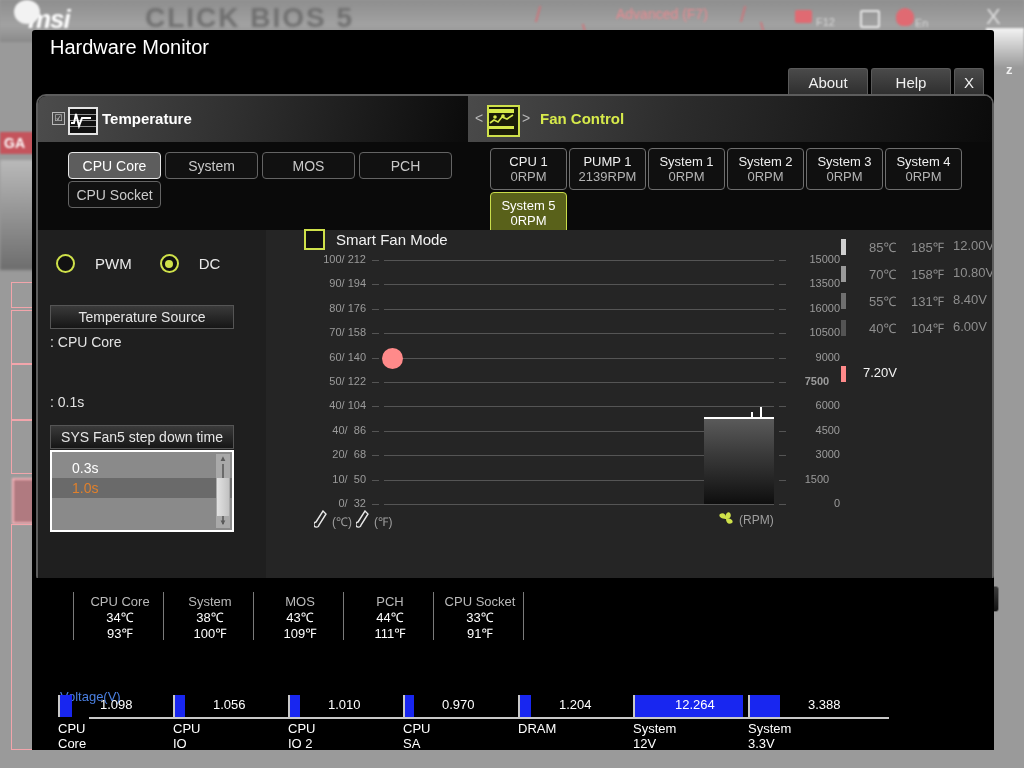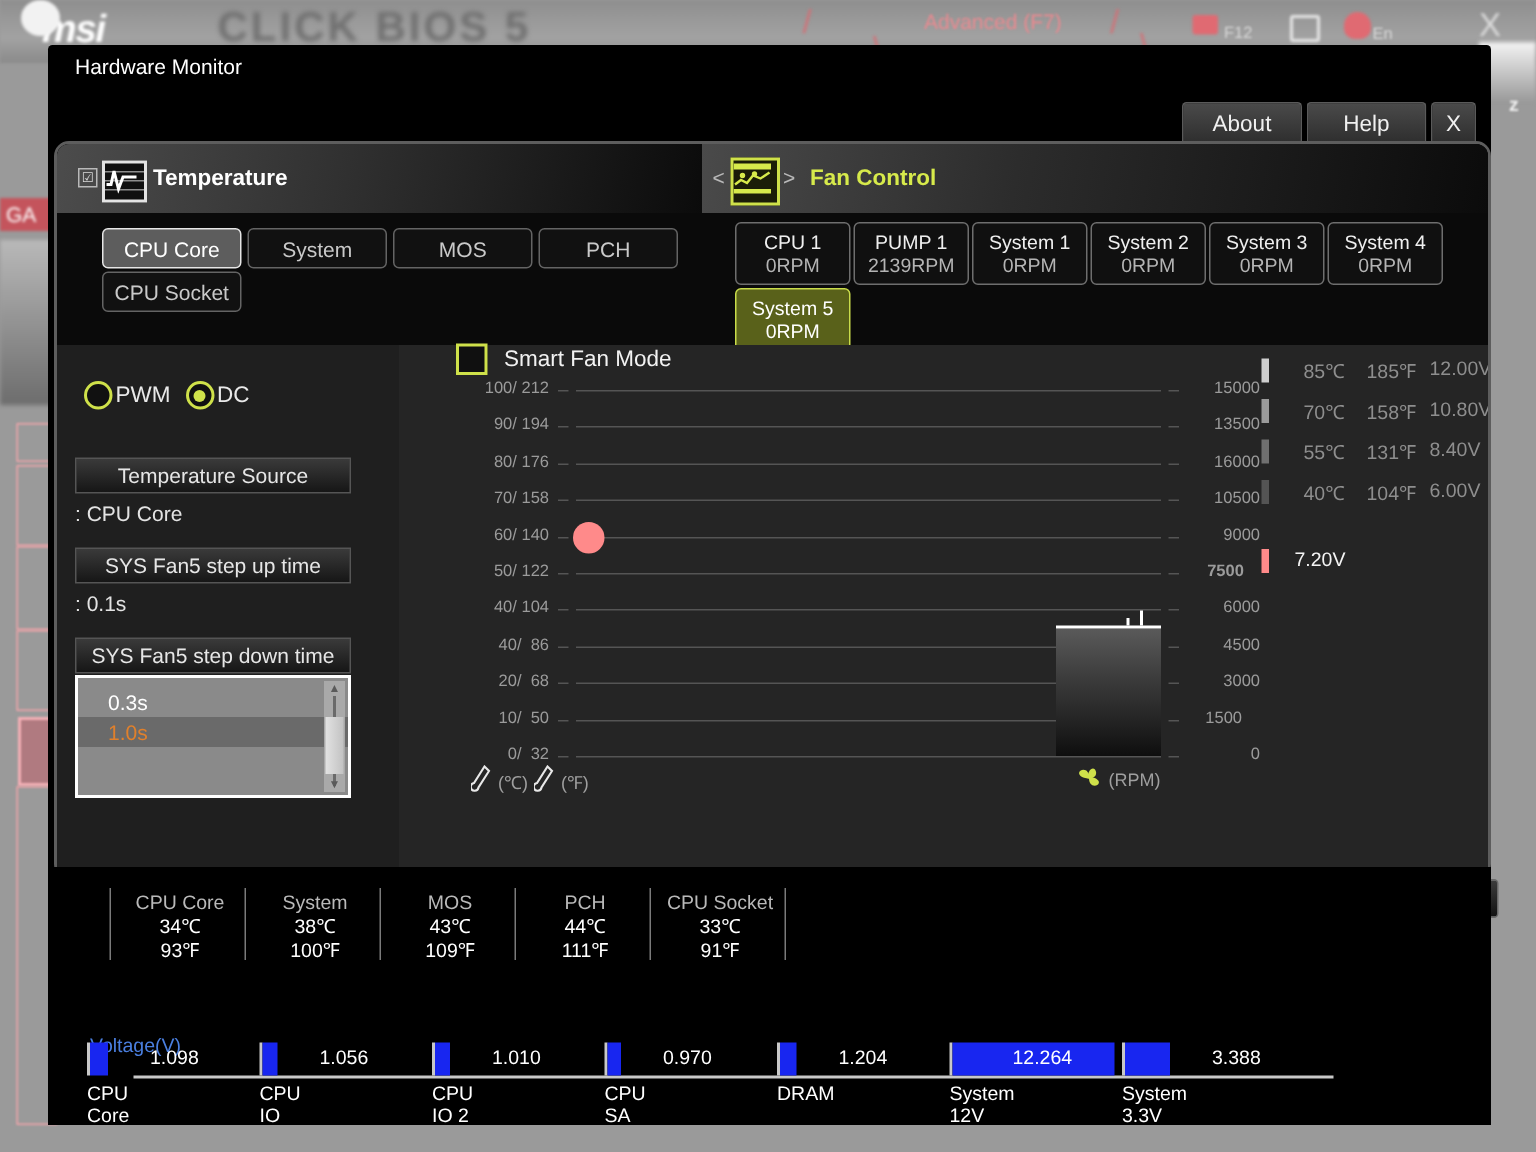--- a/index.html
+++ b/index.html
@@ -22,34 +22,34 @@
   #backdrop .bd-slash{position:absolute;color:#d07278;font-size:22px;filter:blur(0.9px);}
   #backdrop .bd-ic{position:absolute;top:10px;filter:blur(0.9px);}
   #backdrop .bd-sq{width:17px;height:13px;background:#e06a72;border-radius:2px;}
   #backdrop .bd-sq2{width:16px;height:14px;border:2px solid #e7e7e7;border-radius:2px;}
   #backdrop .bd-lbl{position:absolute;font-size:11px;color:#d8d8d8;filter:blur(0.8px);}
   #backdrop .bd-x{position:absolute;left:986px;top:4px;font-size:22px;color:#dcdcdc;filter:blur(1px);}
   #backdrop .bd-z{position:absolute;left:1006px;top:62px;font-size:13px;color:#f0f0f0;
      font-weight:bold;filter:blur(0.7px);}
   #backdrop .bd-ga{position:absolute;left:0px;top:132px;width:38px;height:22px;background:#c4545c;
      filter:blur(0.9px);}
-  #backdrop .bd-ga span{color:#fff;font-size:14px;font-weight:normal;margin-left:4px;line-height:22px;}
+  #backdrop .bd-ga span{color:#fff;font-size:14px;font-weight:bold;margin-left:4px;line-height:22px;}
   #backdrop .bd-circle{position:absolute;left:14px;top:0px;width:26px;height:24px;background:#f2f2f2;
      border-radius:50%;filter:blur(1.1px);}
   #backdrop .bd-grad{position:absolute;left:0;top:160px;width:36px;height:110px;
      background:linear-gradient(180deg,#b9b9b9,#6d6d6d);filter:blur(1.4px);}
   #backdrop .bd-rbox{position:absolute;border:1px solid #f2a5ab;filter:blur(0.6px);}
   #backdrop .bd-rfill{position:absolute;border:2px solid #f3b0b6;background:#b07a80;filter:blur(0.8px);}
   #backdrop .bd-gradr{position:absolute;left:986px;top:28px;width:38px;height:40px;
      background:linear-gradient(180deg,#f4f4f4,#9a9a9a);filter:blur(1.3px);}
 
   
   #dialog{position:absolute;left:32px;top:30px;width:962px;height:592px;
      background:#000;border-radius:3px;}
-  .dlg-title{position:absolute;left:18px;top:6px;font-size:14px;color:#ffffff;}
+  .dlg-title{position:absolute;left:18px;top:6px;font-size:20px;color:#ffffff;}
 
   .winbtns{position:absolute;right:10px;top:38px;display:flex;gap:3px;}
   .winbtn{height:26px;display:flex;align-items:center;justify-content:center;
      font-size:15px;color:#f0f0f0;
      background:linear-gradient(180deg,#4a4a4a,#2e2e2e);
      border:1px solid #5a5a5a;border-bottom:none;border-radius:3px 3px 0 0;}
   .winbtn.about{width:78px;} .winbtn.help{width:78px;} .winbtn.close{width:28px;}
 
   
   #panel{position:absolute;left:4px;top:64px;width:954px;height:488px;
@@ -85,21 +85,21 @@
      background:#101010;display:flex;flex-direction:column;align-items:center;justify-content:center;}
   .fbtn .fn{font-size:13px;color:#efefef;line-height:15px;}
   .fbtn .fr{font-size:13px;color:#b4b4b4;line-height:16px;}
   .fbtn.sel{background:#59611a;border-color:#c9dc4a;}
   .fbtn.sel .fn,.fbtn.sel .fr{color:#ffffff;}
 
   
   .content{position:absolute;left:0;top:134px;width:954px;height:354px;background:#252525;}
   .leftcol{position:absolute;left:0;top:0;width:228px;height:354px;background:#1f1f1f;}
 
-  .radio-row{position:absolute;left:18px;top:24px;display:flex;align-items:center;gap:2px;}
+  .radio-row{position:absolute;left:18px;top:24px;display:flex;align-items:center;gap:20px;}
   .rad{width:15px;height:15px;border-radius:50%;border:2px solid #cfe14a;background:#111;
        display:flex;align-items:center;justify-content:center;}
   .rad .dot{width:8px;height:8px;border-radius:50%;background:#cfe14a;}
   .radlbl{font-size:15px;color:#e9e9e9;}
 
   .grpbtn{position:absolute;left:12px;height:22px;width:182px;border:1px solid #555;
      background:linear-gradient(180deg,#3a3a3a,#161616);
      display:flex;align-items:center;justify-content:center;font-size:14px;color:#e6e6e6;}
   .grpval{position:absolute;left:12px;font-size:14px;color:#e3e3e3;}
 
@@ -279,21 +279,20 @@
           <div class="radlbl">PWM</div>
           <div class="rad" style="margin-left:8px;">
               <div class="dot"></div>
             </div>
           <div class="radlbl">DC</div>
         </div>
 
         <div class="grpbtn" style="top:75px;">Temperature Source</div>
         <div class="grpval" style="top:104px;">: CPU Core</div>
 
-        <div class="grpbtn" style="top:135px;">SYS Fan5 step up time</div>
         <div class="grpval" style="top:164px;">: 0.1s</div>
 
         <div class="grpbtn" style="top:195px;">SYS Fan5 step down time</div>
 
         <div class="dropdown" style="top:220px;">
           <div class="dd-item" style="margin-top:6px;">0.3s</div>
           <div class="dd-item sel">1.0s</div>
           <div class="dd-sb">
             <div class="ar" style="top:0px;">▲</div>
             <div class="track"></div>
@@ -352,21 +351,21 @@
             <div class="y2lbl" style="top: 164px; left: 410px; width: 46px; text-align: right;">4500</div>
             <div class="gl" style="top: 195px;"></div>
             <div class="tick" style="left: -12px; top: 195px;"></div>
             <div class="ylbl" style="top: 188px; right: 408px;">20/  68</div>
             <div class="tick" style="left: 395px; top: 195px;"></div>
             <div class="y2lbl" style="top: 188px; left: 410px; width: 46px; text-align: right;">3000</div>
             <div class="gl" style="top: 220px;"></div>
             <div class="tick" style="left: -12px; top: 220px;"></div>
             <div class="ylbl" style="top: 213px; right: 408px;">10/  50</div>
             <div class="tick" style="left: 395px; top: 220px;"></div>
-            <div class="y2lbl" style="top: 213px; left: 398px; width: 46px; text-align: right;">1500</div>
+            <div class="y2lbl" style="top: 213px; left: 410px; width: 46px; text-align: center;">1500</div>
             <div class="gl" style="top: 244px;"></div>
             <div class="tick" style="left: -12px; top: 244px;"></div>
             <div class="ylbl" style="top: 237px; right: 408px;">0/  32</div>
             <div class="tick" style="left: 395px; top: 244px;"></div>
             <div class="y2lbl" style="top: 237px; left: 410px; width: 46px; text-align: right;">0</div>
             <div class="curvefill" style="left: 319.8px; top: 159.413px; width: 70.2px; height: 84.5867px;"></div>
             <div class="curveline" style="left: 319.8px; top: 157.413px; width: 70.2px; background: rgb(255, 255, 255);"></div>
             <div class="handle" style="left: 366.6px; top: 152.413px; height: 5px;"></div>
             <div class="handle" style="left: 376.35px; top: 147.413px; height: 10px;"></div>
             <div class="dot" style="background: rgb(255, 138, 138); left: -2px; top: 87.6px;"></div>

